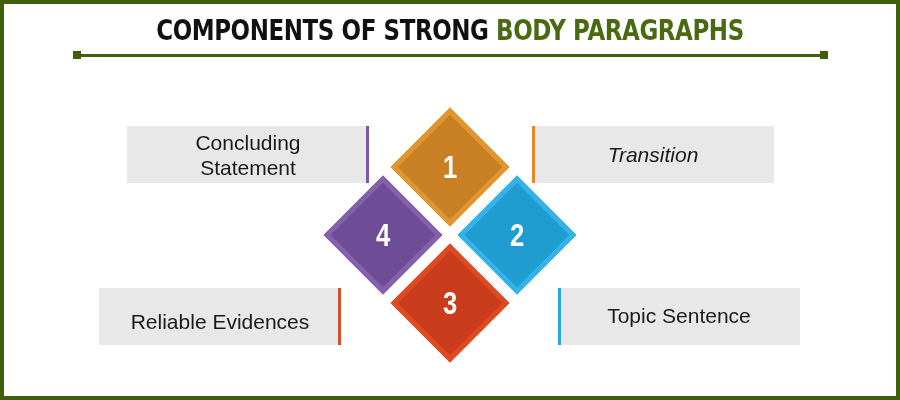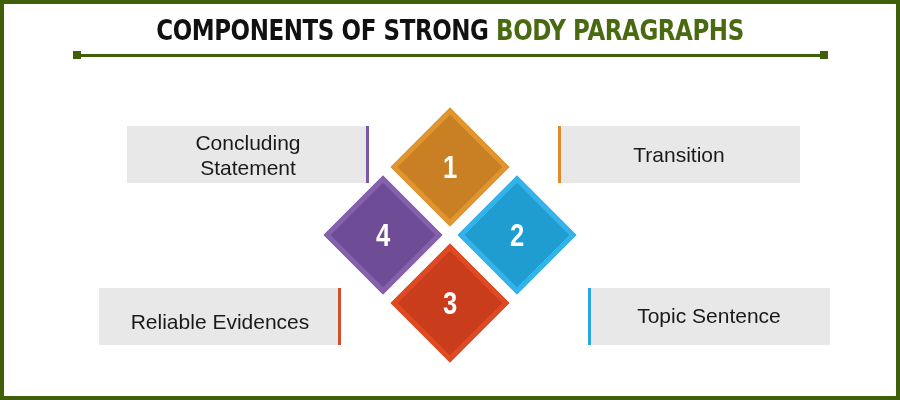--- a/index.html
+++ b/index.html
@@ -24,29 +24,29 @@
   <span>COMPONENTS OF STRONG </span><span class="accent">BODY PARAGRAPHS</span>
 </div>
 <div class="rule"></div>
 <div class="rule-cap" style="left:73px"></div>
 <div class="rule-cap" style="left:820px"></div>
 
 <div class="box" style="left:99px; top:126px;margin-left:28px;">
   <span style="width:160px">Concluding Statement</span>
   <div class="bar" style="right:0; background:#7a57a8;"></div>
 </div>
-<div class="box" style="left:558px; top:126px;">
+<div class="box" style="left:532px; top:126px;font-style:italic;">
   <span>Transition</span>
   <div class="bar" style="left:0; background:#e08a2a;"></div>
 </div>
 <div class="box" style="left:99px; top:288px;justify-content:center;">
   <span style="padding-top:10px">Reliable Evidences</span>
   <div class="bar" style="right:0; background:#d0502a;"></div>
 </div>
-<div class="box" style="left:588px; top:288px;justify-content:center;">
+<div class="box" style="left:558px; top:288px;justify-content:center;">
   <span style="padding-bottom:2px">Topic Sentence</span>
   <div class="bar" style="left:0; background:#2aa7e0;"></div>
 </div>
 
 <div class="dwrap" style="left:389px; top:106px;">
   <div class="diamond" style="background:#c97f24; border-color:#e0952f;"></div>
   <div class="dnum">1</div>
 </div>
 <div class="dwrap" style="left:456px; top:174px;">
   <div class="diamond" style="background:#1f9cd0; border-color:#34b2ea;"></div>

